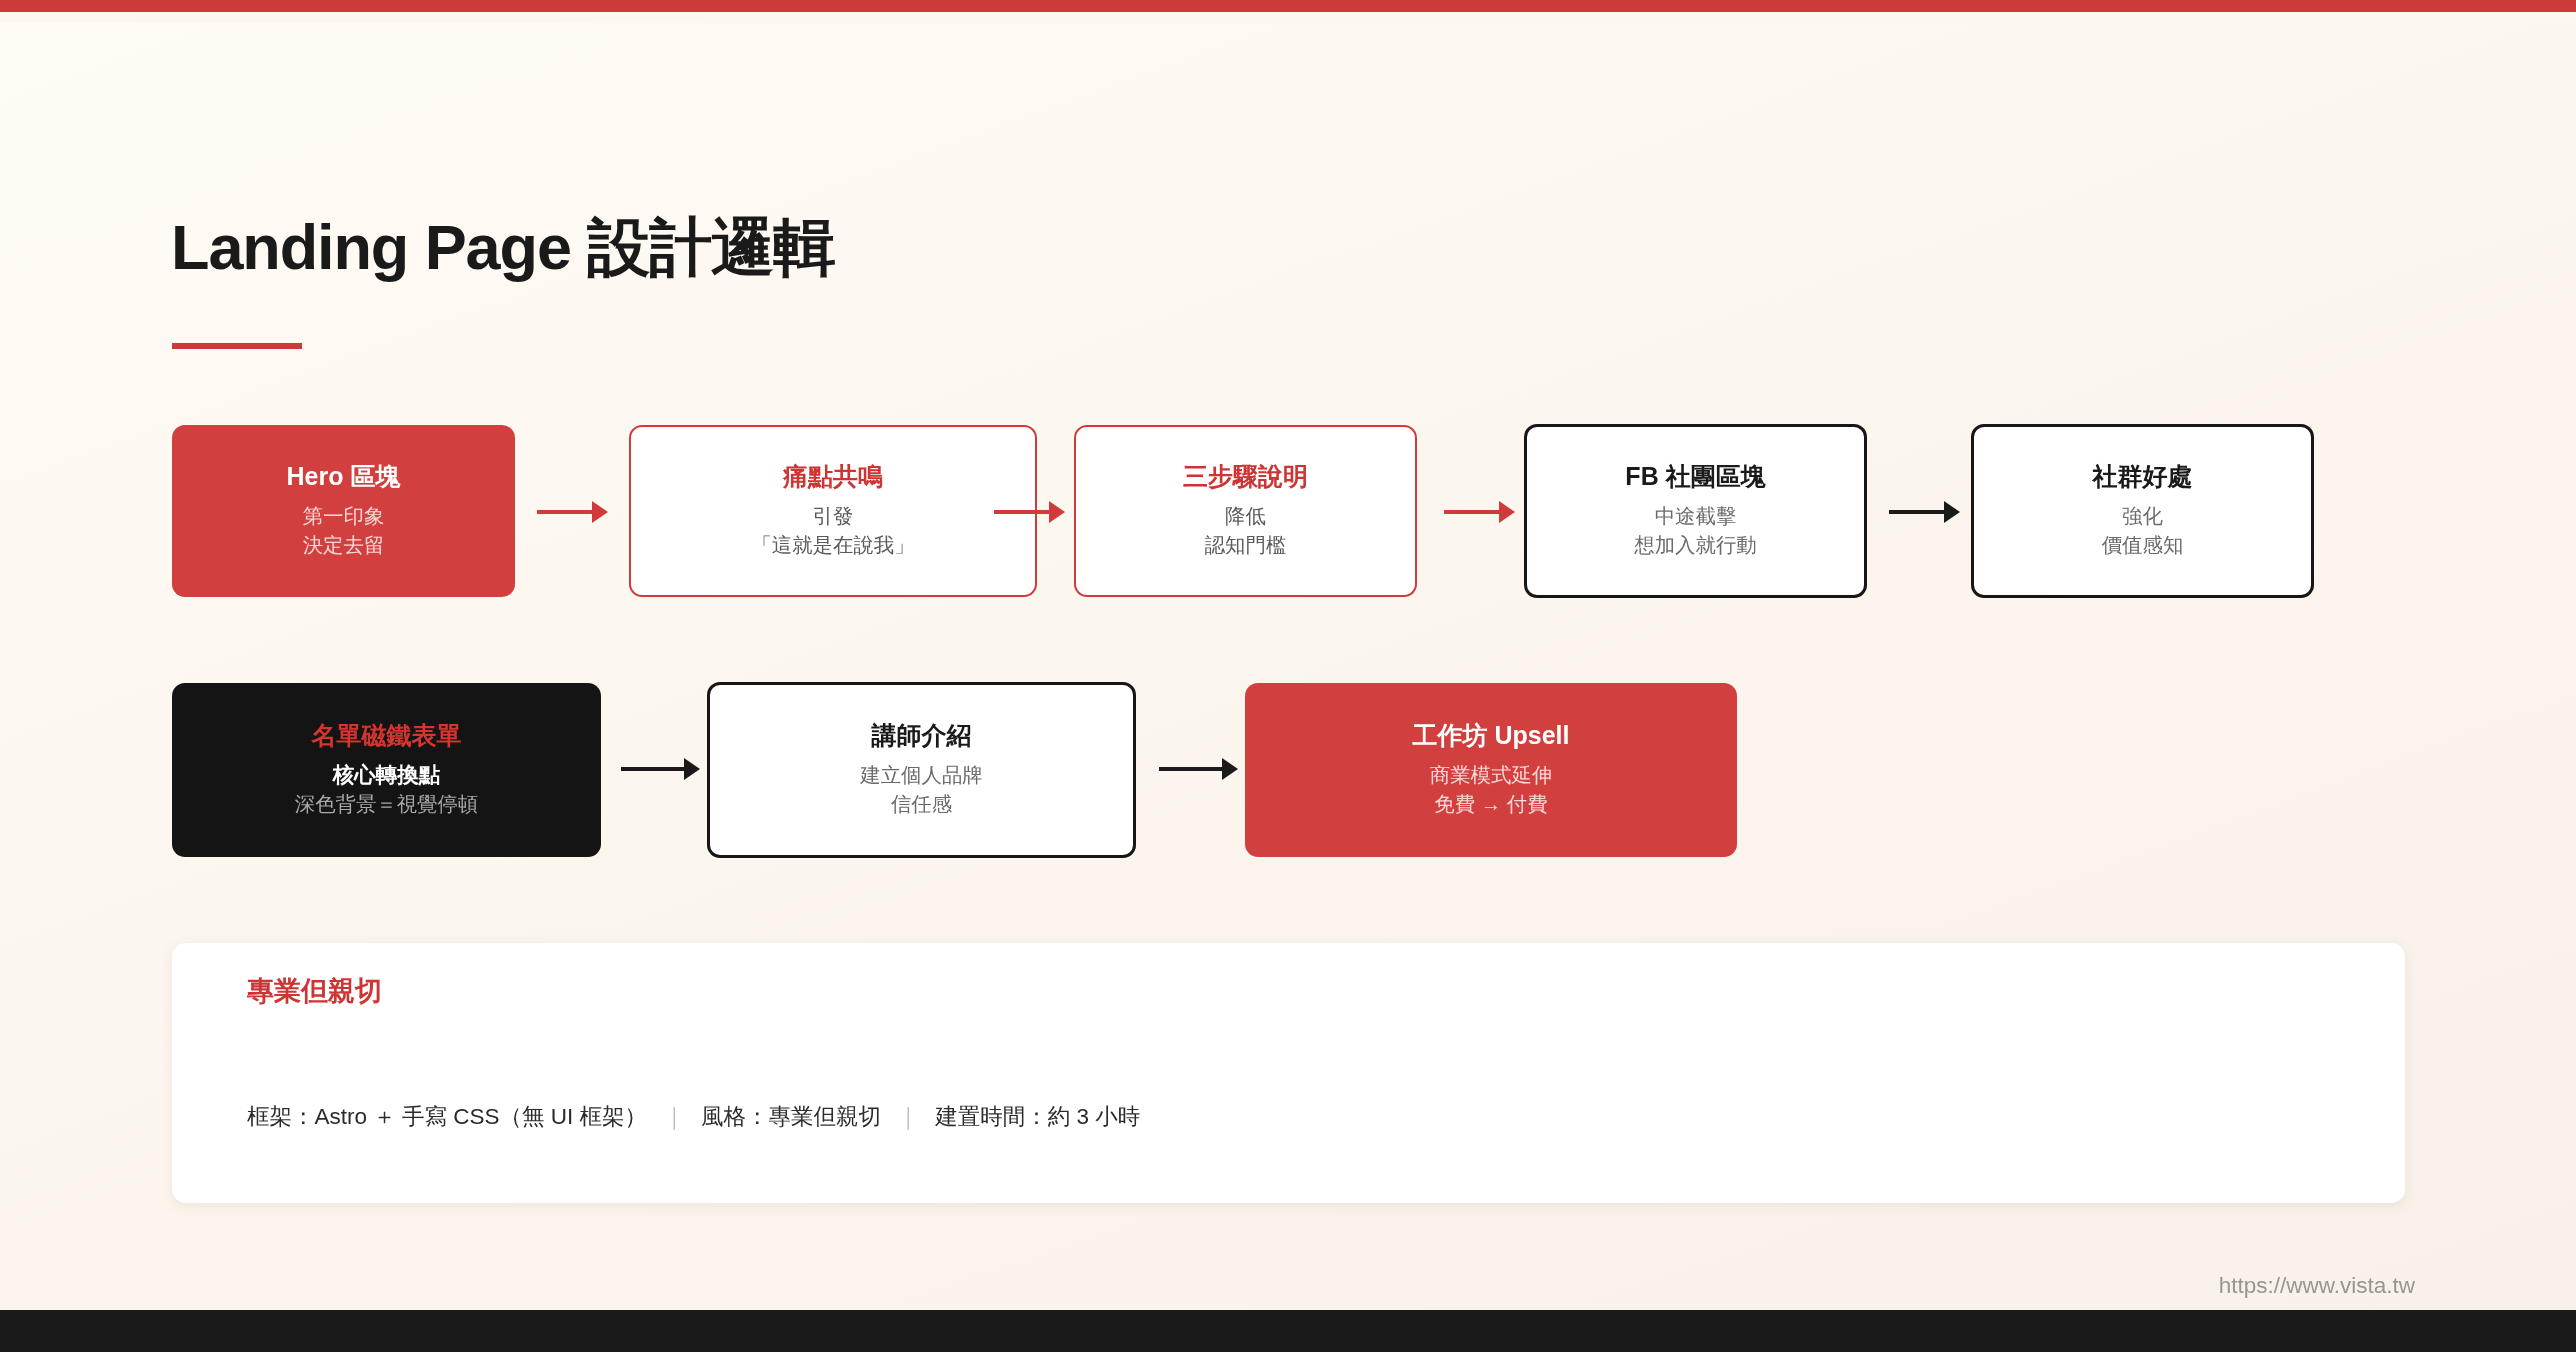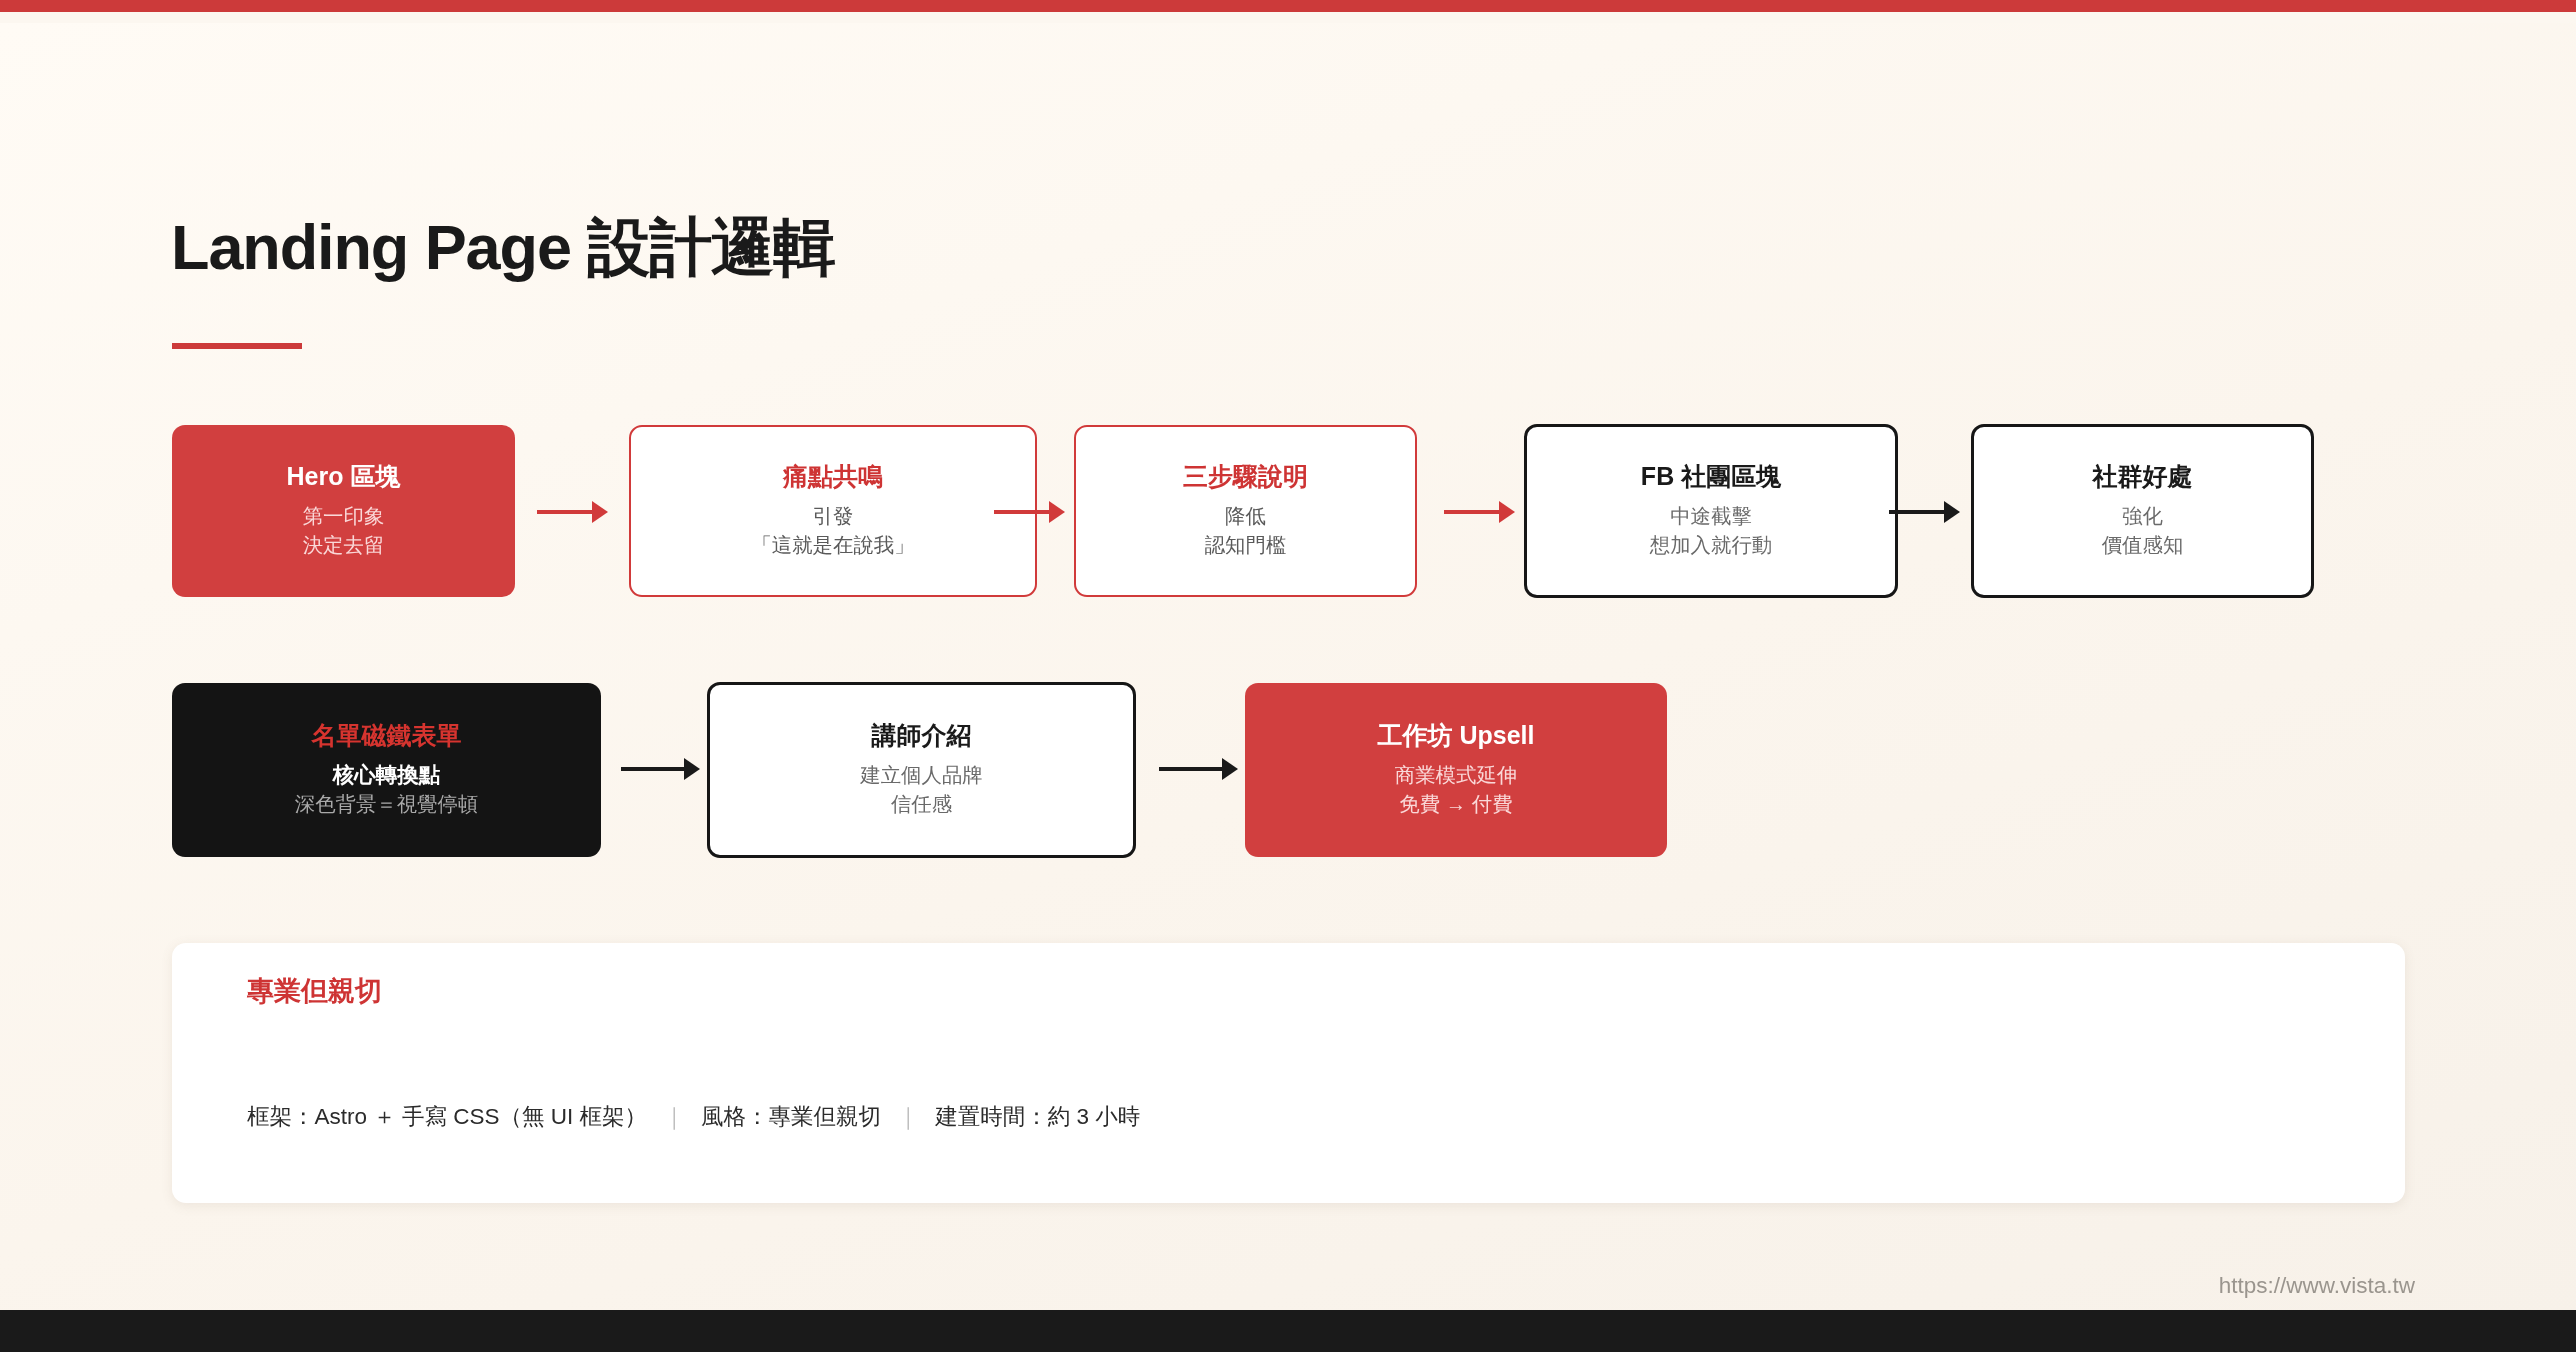--- a/index.html
+++ b/index.html
@@ -144,21 +144,21 @@
     <div class="bx-title">三步驟說明</div>
     <div class="bx-line l1">降低</div>
     <div class="bx-line l2">認知門檻</div>
   </div>
 
   <div class="arrow red" style="left:1444px; top:478px; width:71px;">
     <div class="shaft" style="width:55px;"></div>
     <div class="head"></div>
   </div>
 
-  <div class="flow-box v-outline-dark" style="left:1524px; top:401px; width:374px; height:174px;">
+  <div class="flow-box v-outline-dark" style="left:1524px; top:401px; width:343px; height:174px;">
     <div class="bx-title">FB 社團區塊</div>
     <div class="bx-line l1">中途截擊</div>
     <div class="bx-line l2">想加入就行動</div>
   </div>
 
   <div class="arrow dark" style="left:1889px; top:478px; width:71px;">
     <div class="shaft" style="width:55px;"></div>
     <div class="head"></div>
   </div>
 
@@ -183,21 +183,21 @@
     <div class="bx-title">講師介紹</div>
     <div class="bx-line l1">建立個人品牌</div>
     <div class="bx-line l2">信任感</div>
   </div>
 
   <div class="arrow dark" style="left:1159px; top:735px; width:86px;">
     <div class="shaft" style="width:63px;"></div>
     <div class="head"></div>
   </div>
 
-  <div class="flow-box v-filled-red" style="left:1245px; top:660px; width:422px; height:174px;">
+  <div class="flow-box v-filled-red" style="left:1245px; top:660px; width:492px; height:174px;">
     <div class="bx-title">工作坊 Upsell</div>
     <div class="bx-line l1">商業模式延伸</div>
     <div class="bx-line l2">免費 → 付費</div>
   </div>
 
   <div id="principles-card">
     <div id="principles-title">專業但親切</div>
 
 
     <div class="principles-line" id="p-line-2">

